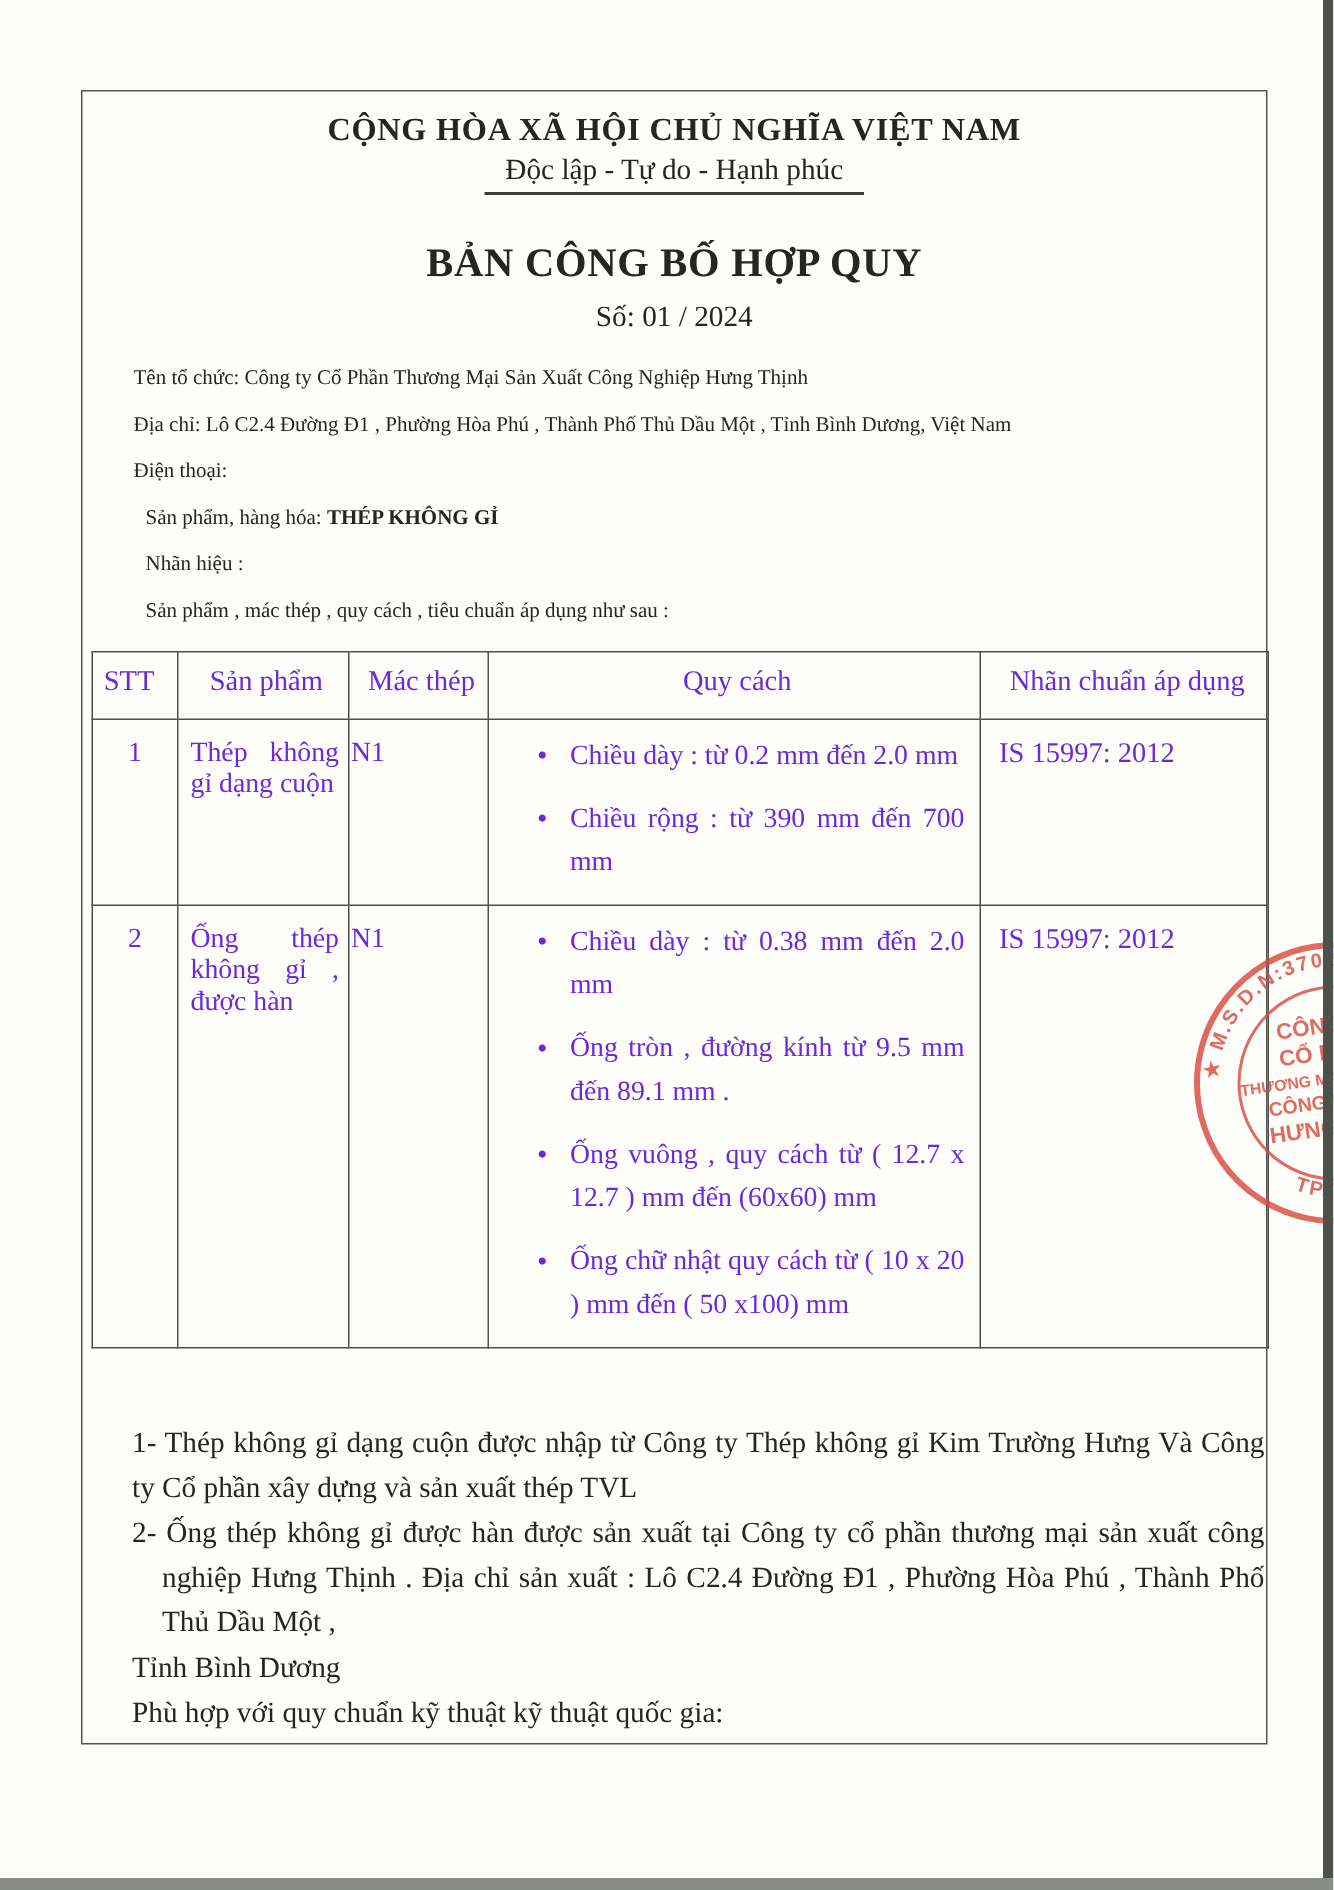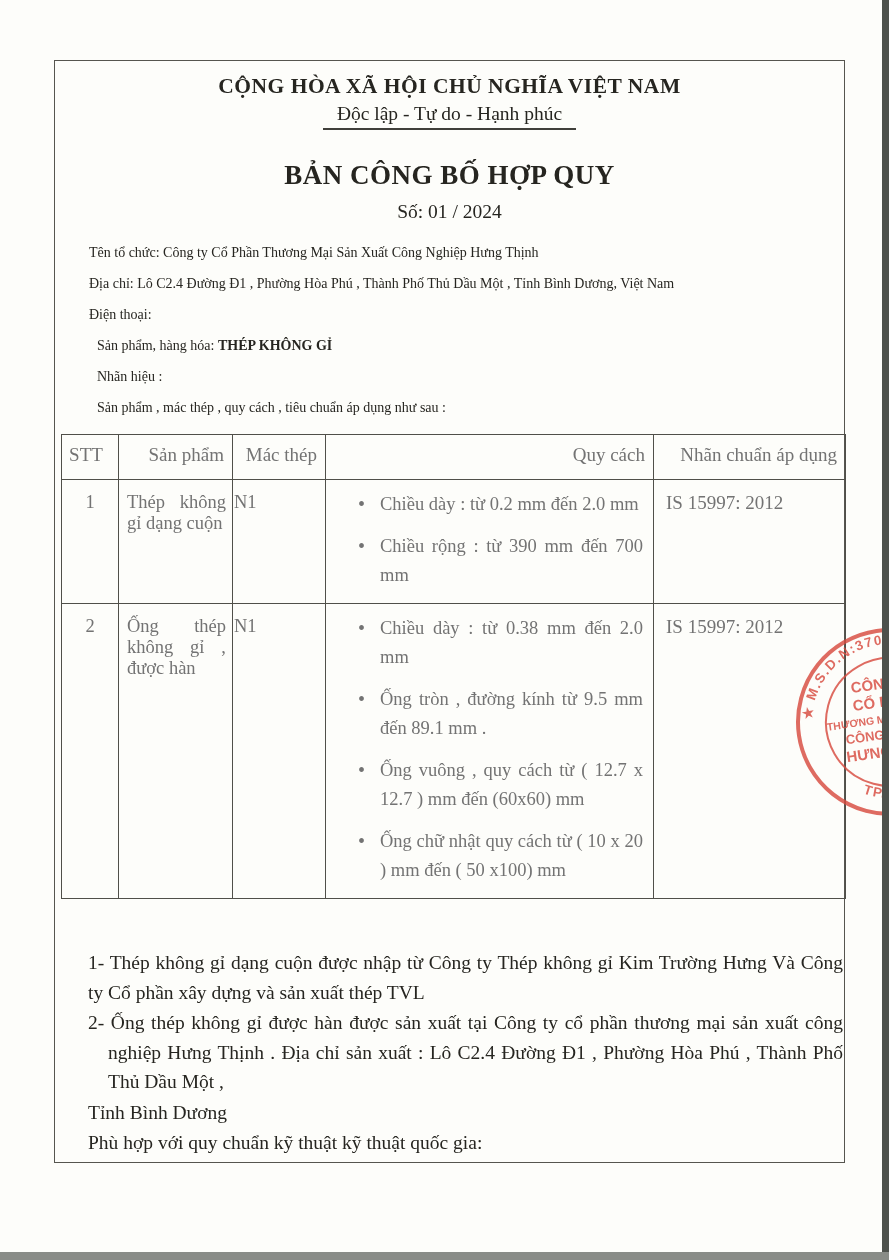--- a/index.html
+++ b/index.html
@@ -32,27 +32,27 @@
   }
   .doc-title{margin-top:30px;font-size:27px;font-weight:bold;letter-spacing:.5px;line-height:31px;}
   .doc-number{margin-top:9px;font-size:19.5px;line-height:24px;}
 
   .info{margin-top:13px;padding:0 40px 0 34px;font-size:14px;line-height:31px;}
   .info .indent{padding-left:8px;}
   .bold{font-weight:bold;}
 
   table.doc-table{
     margin:11px 0 0 6px;border-collapse:collapse;table-layout:fixed;
-    width:784px;font-size:18.5px;color:#737373;
+    width:784px;font-size:18.5px;color:#6d28d9;
   }
   .doc-table th,.doc-table td{
     border:1.5px solid #504f49;vertical-align:top;
   }
   .doc-table thead tr{height:45px;}
-  .doc-table th{font-weight:normal;text-align:right;padding:9px 8px 0 12px;font-size:19px;}
+  .doc-table th{font-weight:normal;text-align:center;padding:9px 8px 0 12px;font-size:19px;}
   .doc-table th.h-stt{text-align:center;padding-left:0;}
   .tr-r1{height:95px;}
   .tr-r2{height:230px;}
   td.c-stt{text-align:center;padding-top:12px;}
   td.c-prod{padding:12px 6px 0 8px;text-align:justify;}
   td.c-grade{text-align:left;padding-top:12px;}
   td.c-spec{padding:10px 10px 0 10px;}
   td.c-std{padding:12px 6px 0 12px;font-size:19px;}
   ul.spec-list{list-style:none;margin:0;padding:0;}
   ul.spec-list li{

